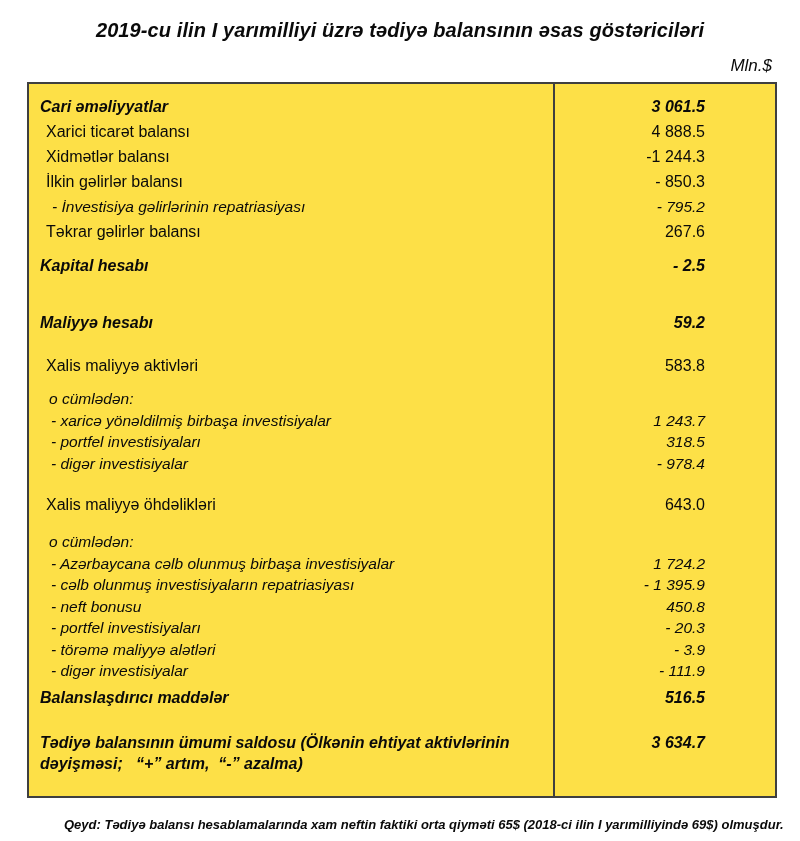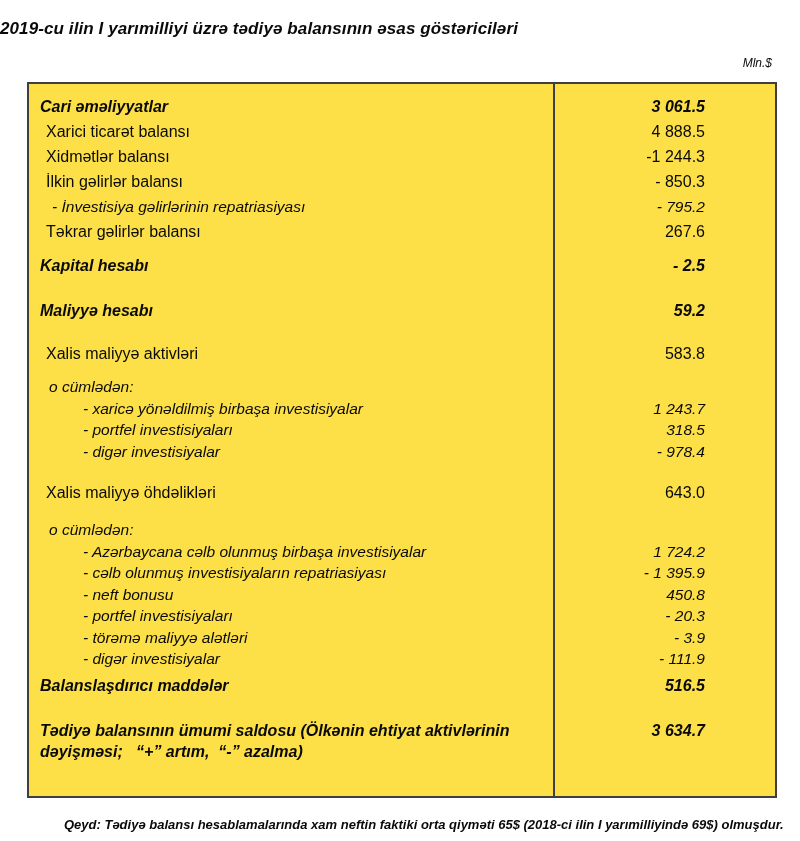--- a/index.html
+++ b/index.html
@@ -11,31 +11,31 @@
     background: #ffffff;
     color: #0a0a0a;
     font-family: "Liberation Sans", sans-serif;
     overflow: hidden;
   }
   .doc-title {
     position: absolute;
     top: 19px;
     left: 0;
     right: 0;
-    text-align: left;
-    font-size: 17px;
+    text-align: center;
+    font-size: 20px;
     font-weight: bold;
     font-style: italic;
     letter-spacing: 0.1px;
   }
   .unit-label {
     position: absolute;
     top: 56px;
     right: 28px;
-    font-size: 12px;
+    font-size: 17px;
     font-style: italic;
   }
   .balance-table {
     position: absolute;
     left: 27px;
     top: 82px;
     width: 750px;
     height: 716px;
     border: 2px solid #3f3f3f;
     box-sizing: border-box;
@@ -68,21 +68,21 @@
   }
   
   .s-section { font-weight: bold; font-style: italic; font-size: 16px; line-height: 25px; }
   .s-section .lbl { padding-left: 11px; }
   .s-section2 { font-weight: bold; font-style: italic; font-size: 16px; line-height: 21.5px; }
   .s-section2 .lbl { padding-left: 11px; }
   .s-plain { font-size: 16px; line-height: 25px; }
   .s-plain .lbl { padding-left: 17px; }
   .s-sub25 { font-style: italic; font-size: 15.5px; line-height: 25px; }
   .s-sub25 .lbl { padding-left: 23px; }
-  .s-sub { font-style: italic; font-size: 15.5px; line-height: 21.5px; padding-left: 32px; }
+  .s-sub { font-style: italic; font-size: 15.5px; line-height: 21.5px; }
   .s-sub .lbl { padding-left: 22px; }
   .s-subhead { font-style: italic; font-size: 15.5px; line-height: 21.5px; }
   .s-subhead .lbl { padding-left: 20px; }
   .footnote {
     position: absolute;
     left: 64px;
     top: 817px;
     width: 720px;
     font-size: 13px;
     font-weight: bold;
@@ -121,21 +121,21 @@
     <div class="val">- 795.2</div>
   </div>
         <div class="row s-plain">
     <div class="lbl">Təkrar gəlirlər balansı</div>
     <div class="val">267.6</div>
   </div>
         <div class="row s-section" style="margin-top: 9px; gap: 20px;">
     <div class="lbl">Kapital hesabı</div>
     <div class="val">- 2.5</div>
   </div>
-        <div class="row s-section" style="margin-top: 20px;">
+        <div class="row s-section" style="margin-top: 32px;">
     <div class="lbl">Maliyyə hesabı</div>
     <div class="val">59.2</div>
   </div>
         <div class="row s-plain" style="margin-top: 18px;">
     <div class="lbl">Xalis maliyyə aktivləri</div>
     <div class="val">583.8</div>
   </div>
         <div class="row s-subhead" style="margin-top: 10px;">
     <div class="lbl">o cümlədən:</div>
     <div class="val"></div>

